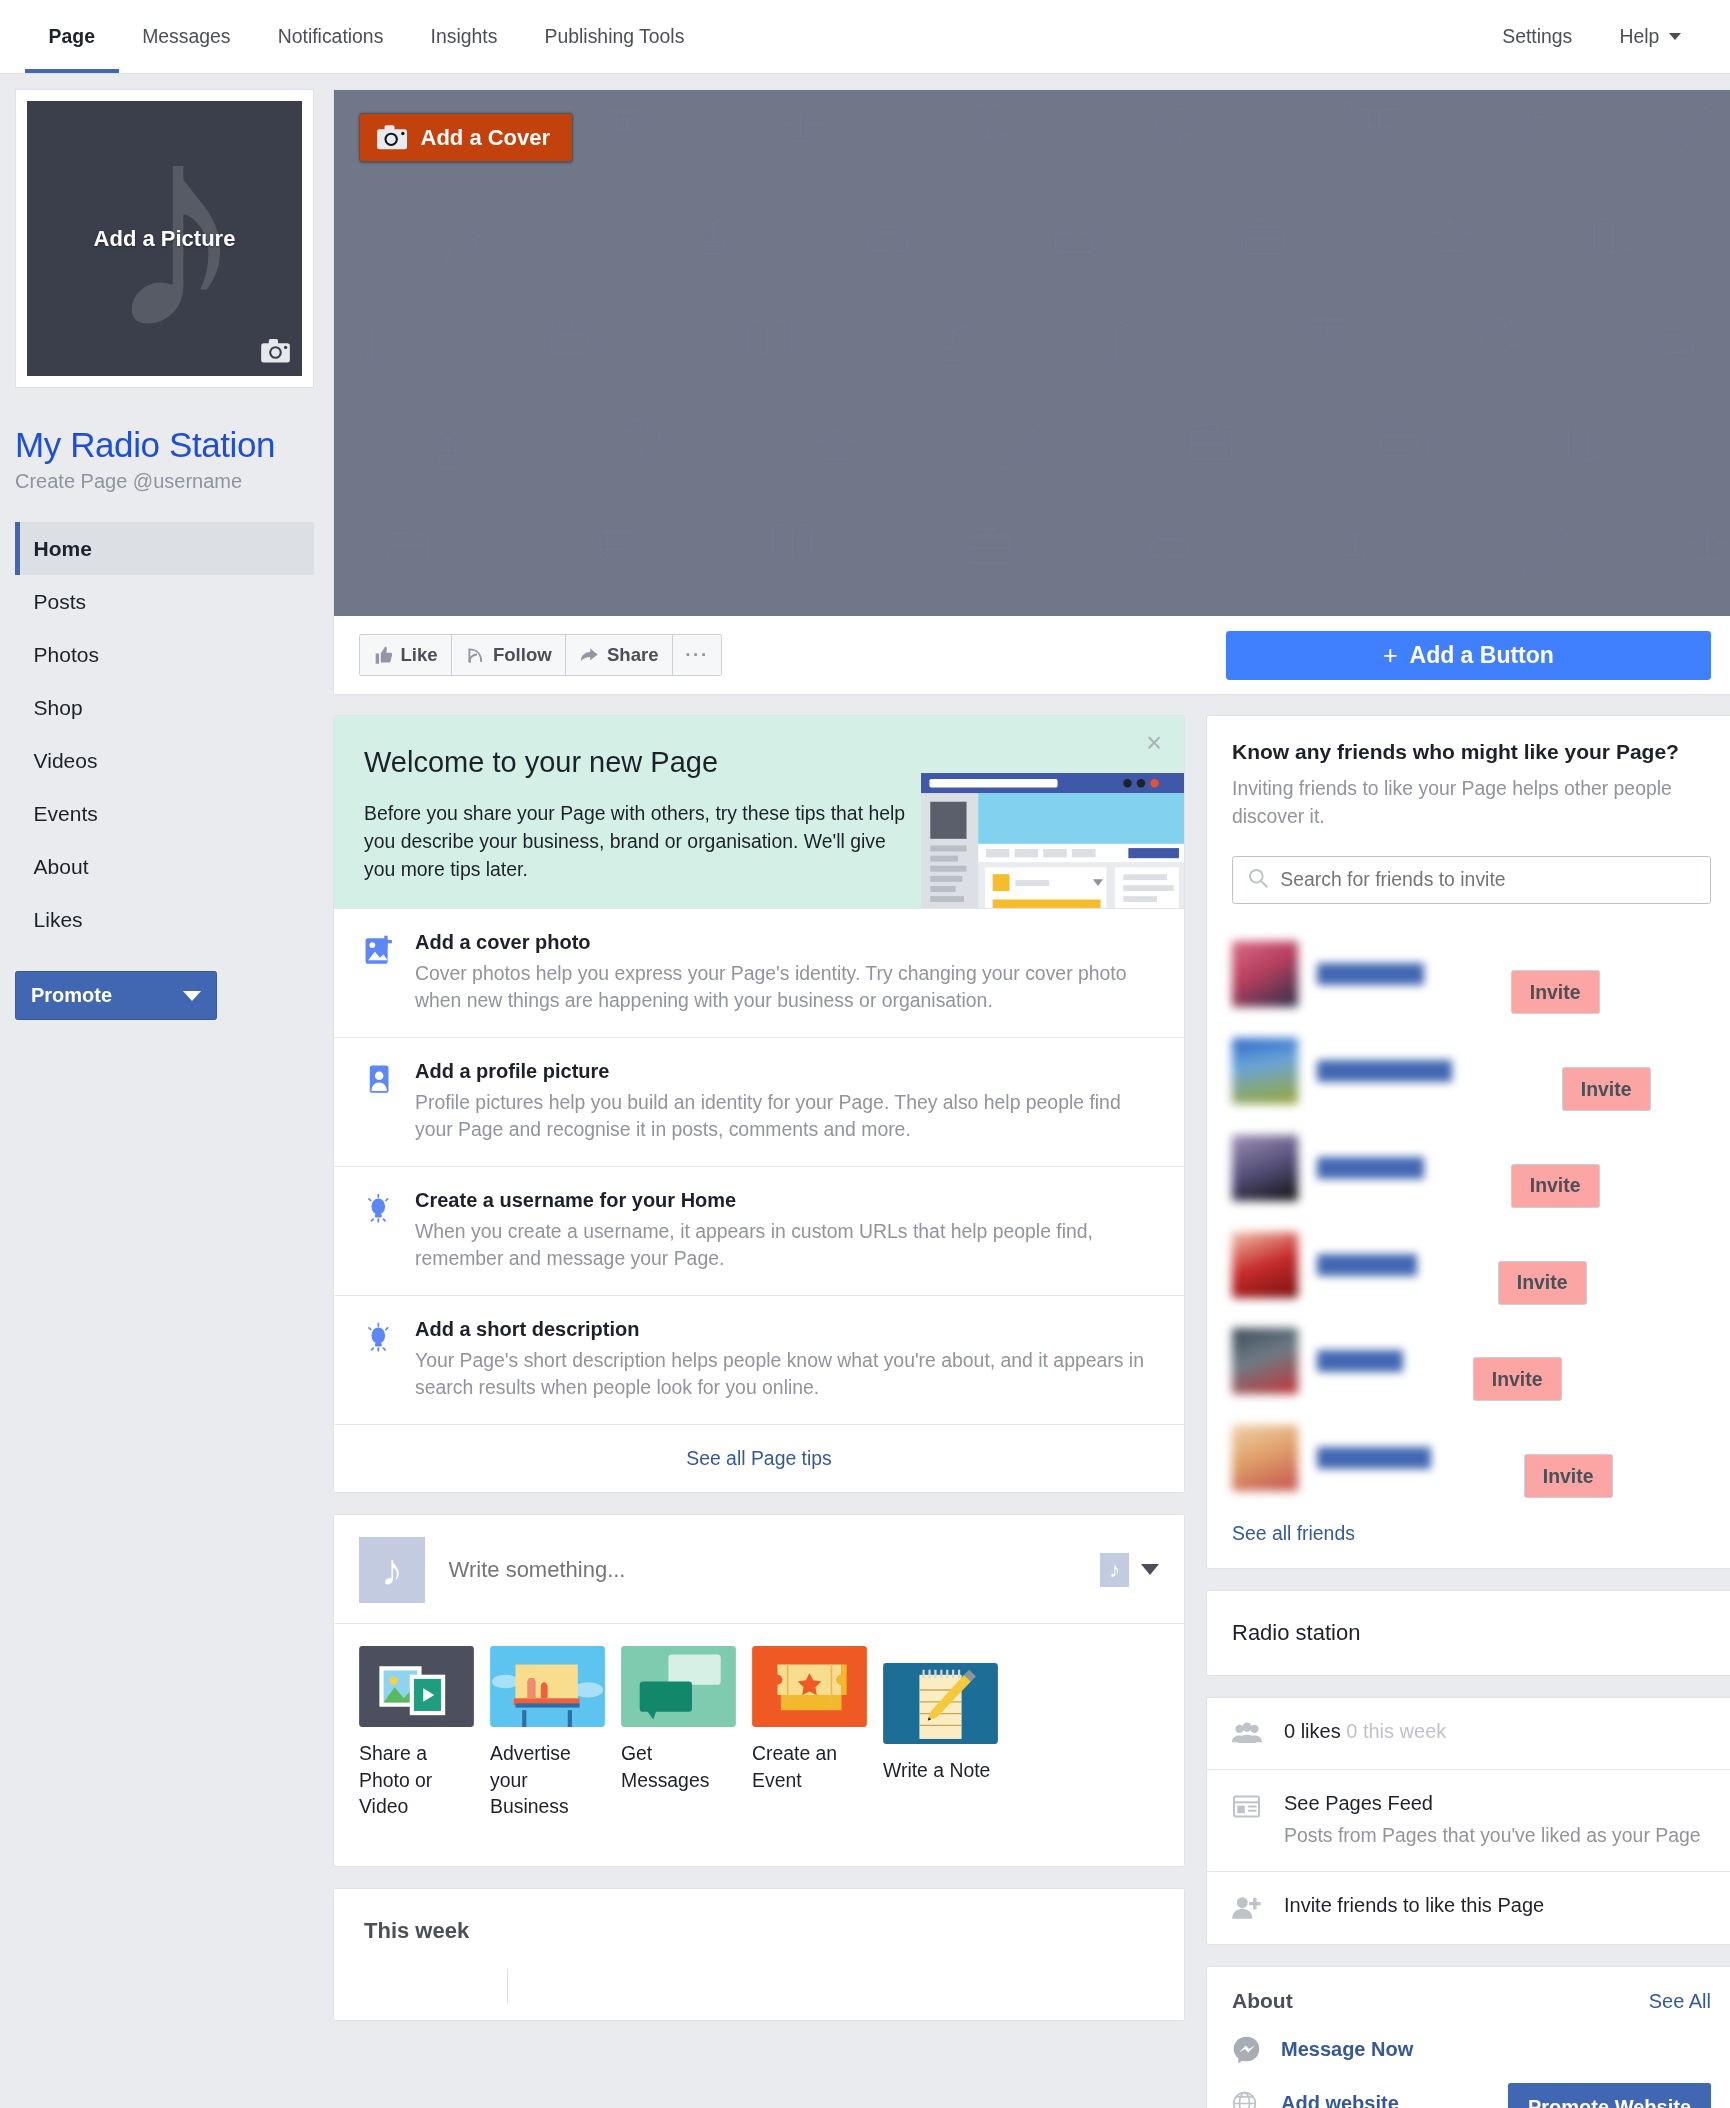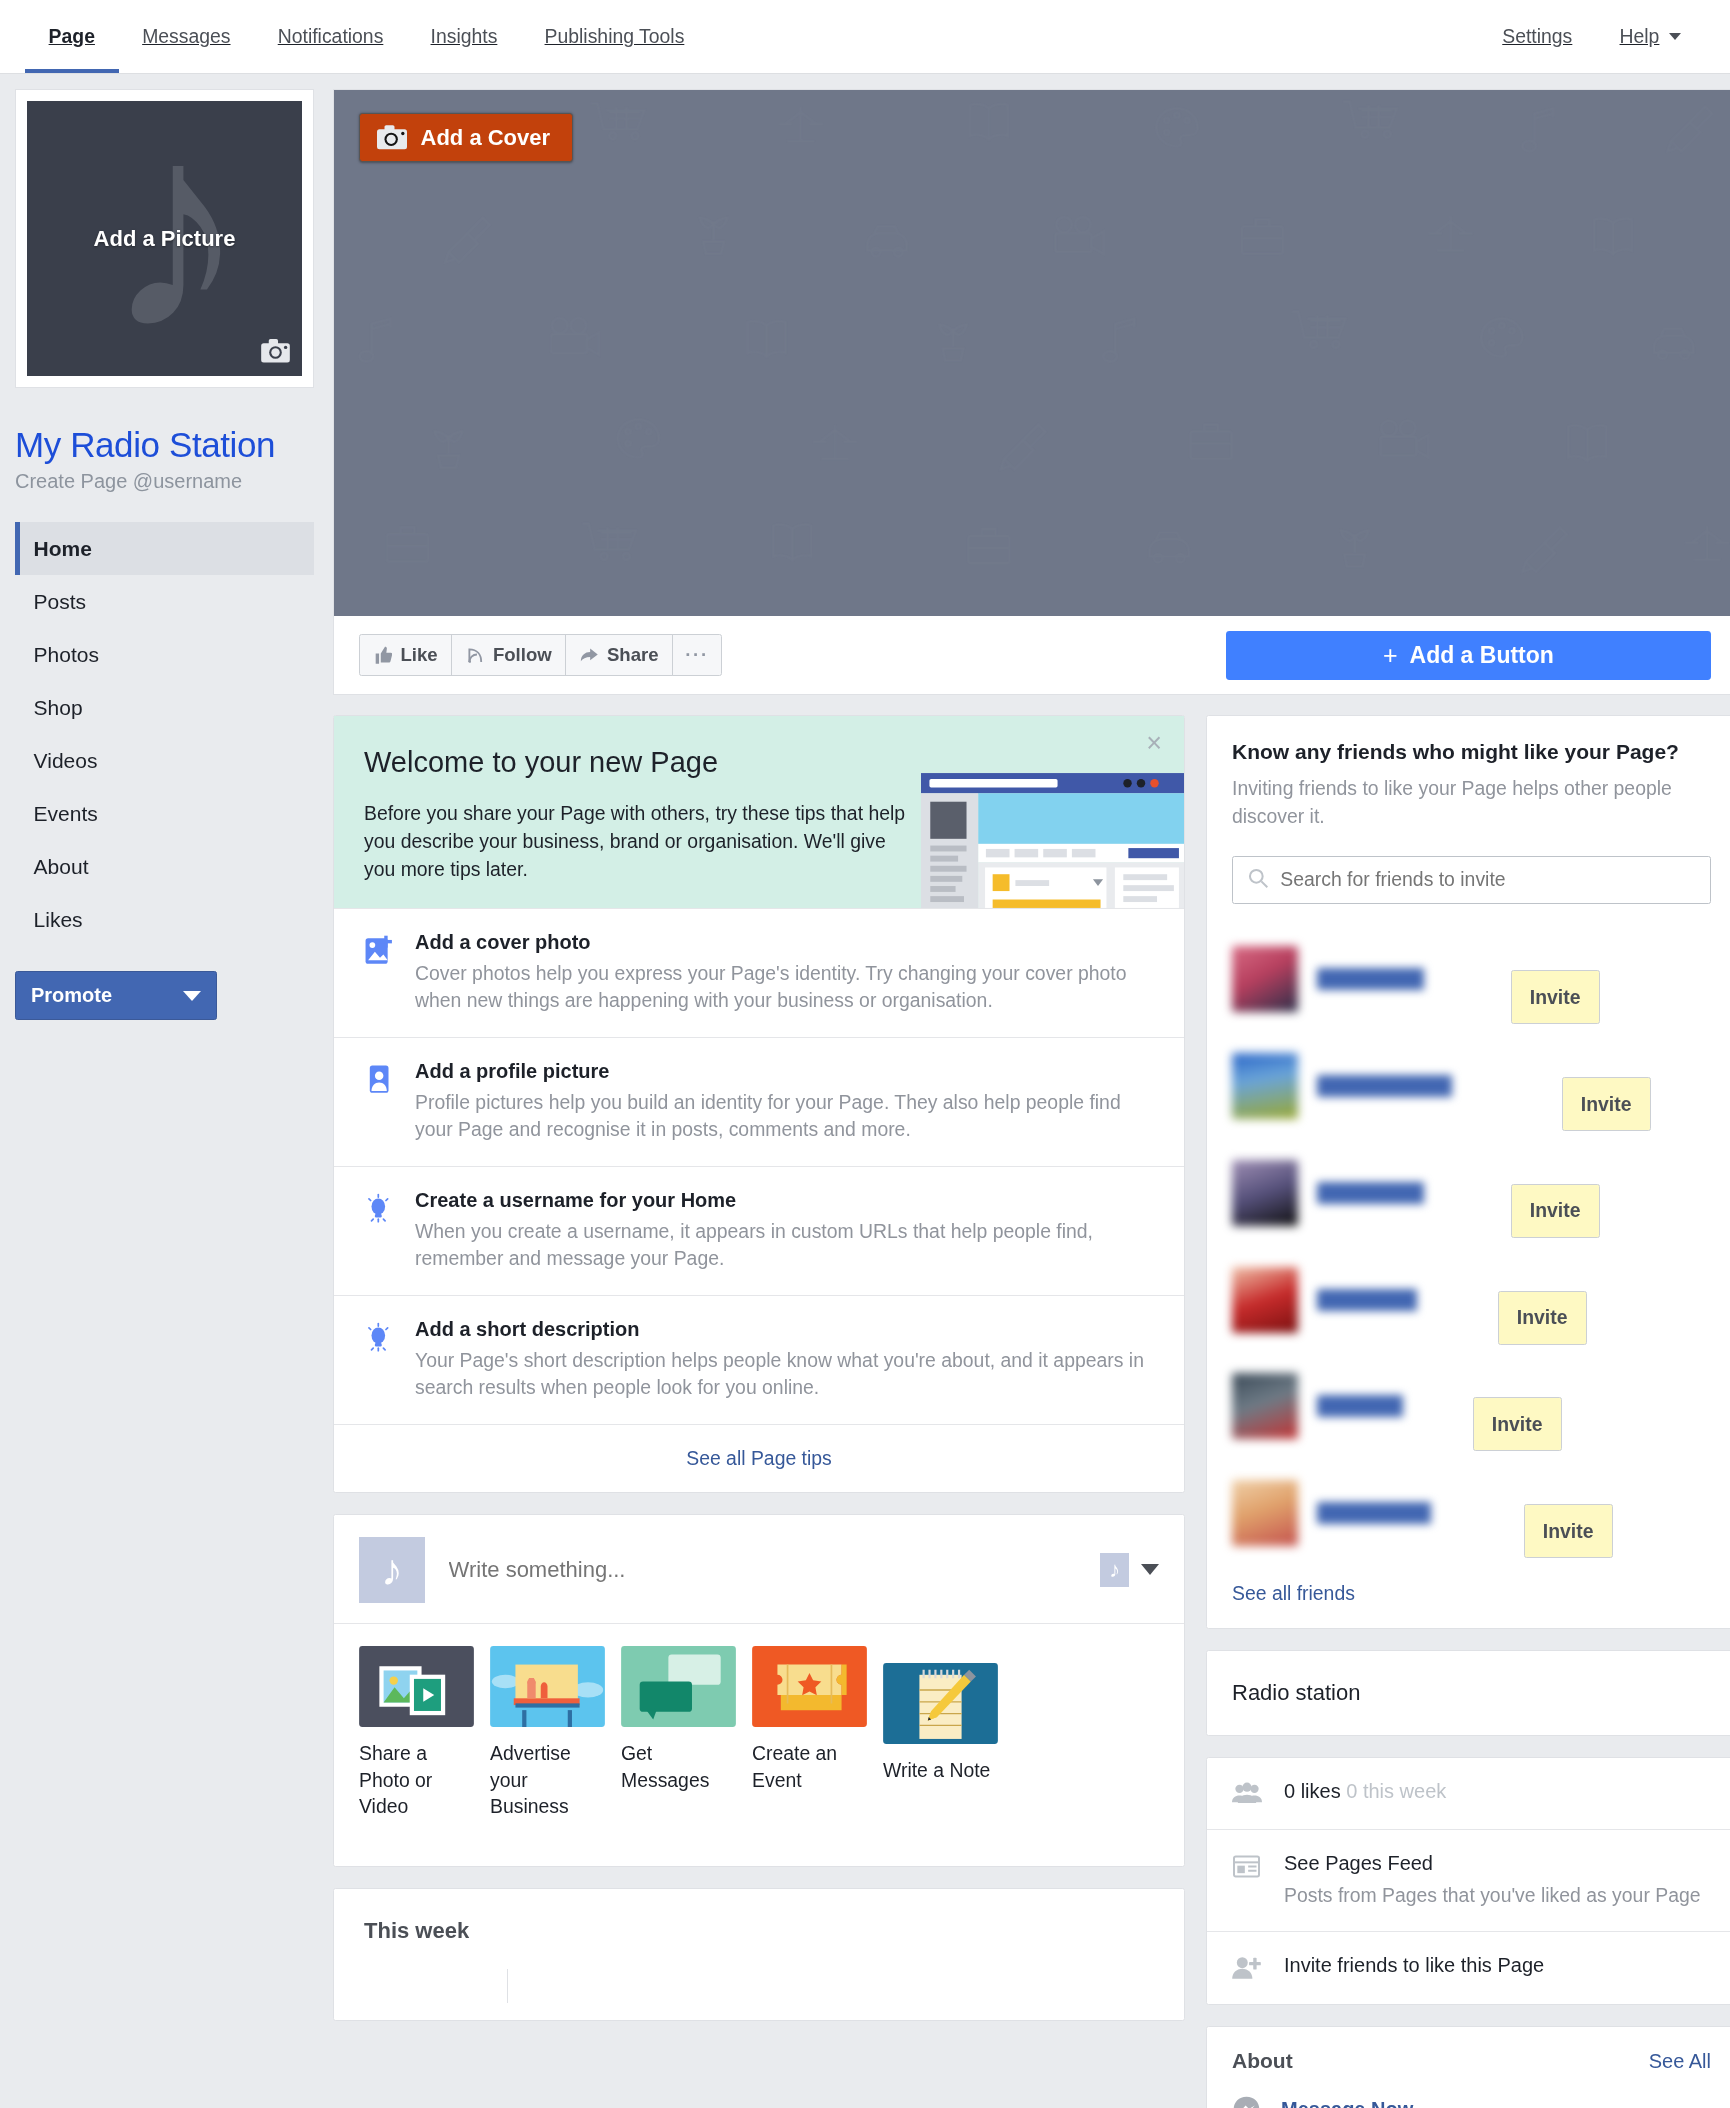--- a/index.html
+++ b/index.html
@@ -13,21 +13,20 @@
 
   
   .topnav {
     background: #fff;
     height: 74px;
     display: flex;
     align-items: stretch;
     border-bottom: 0.8px solid #dddfe2;
     padding: 0 25px 0 25px;
     position: relative;
-    text-decoration: underline;
   }
   .topnav-left { display: flex; align-items: stretch; }
   .topnav-right { margin-left: auto; display: flex; align-items: stretch; }
   .navtab {
     display: flex; align-items: center;
     padding: 0 23.6px;
     font-size: 19.4px;
     color: #4b4f56;
     cursor: pointer;
     position: relative;
@@ -339,23 +338,23 @@
     flex: 1;
     margin-left: 18.6px;
     height: 22px;
     border-radius: 2.5px;
     filter: blur(4.2px);
     background: linear-gradient(90deg,#4267b2 0%,#4267b2 55%,transparent 55%);
     max-width: 194px;
   }
   .invite-btn {
     border: 0.8px solid #ccd0d5;
-    background: #fef9c3;
+    background: #fca5a5;
     border-radius: 2.5px;
-    height: 54px; width: 89px;
+    height: 44px; width: 89px;
     font-size: 19.4px; font-weight: bold; color: #4b4f56;
     display: flex; align-items: center; justify-content: center;
     cursor: pointer;
     margin-top: 36px;
   }
   .see-all-friends {
     padding: 15px 25px 23.6px 25px;
     font-size: 19.4px; color: #365899; cursor: pointer;
   }
 

